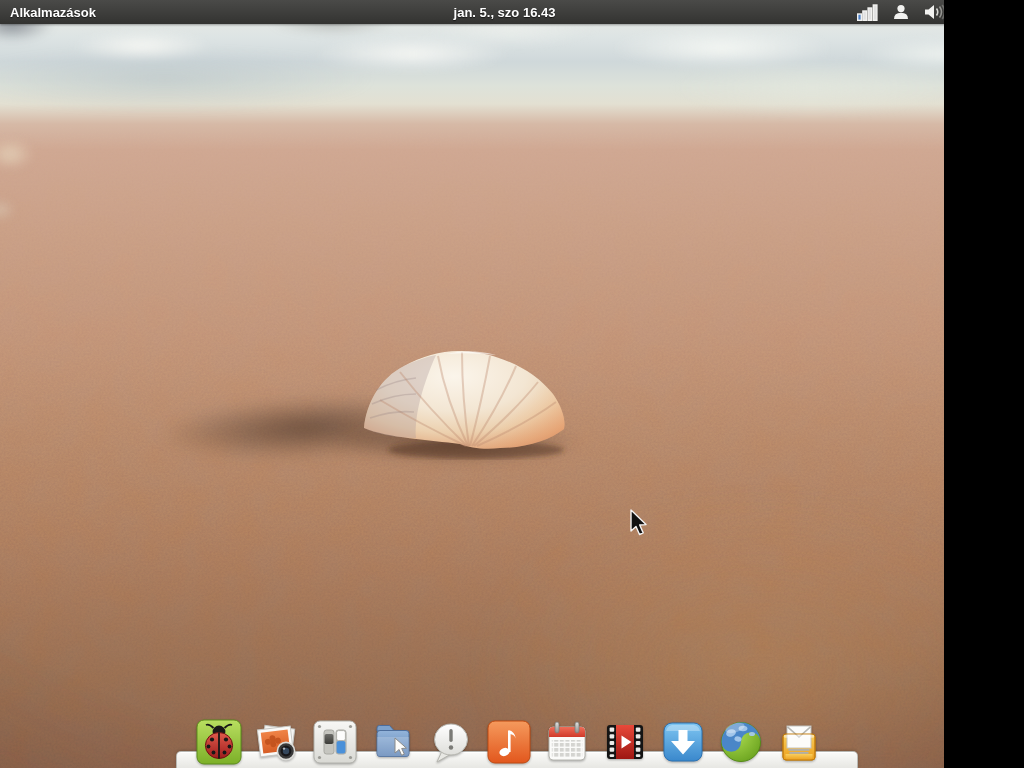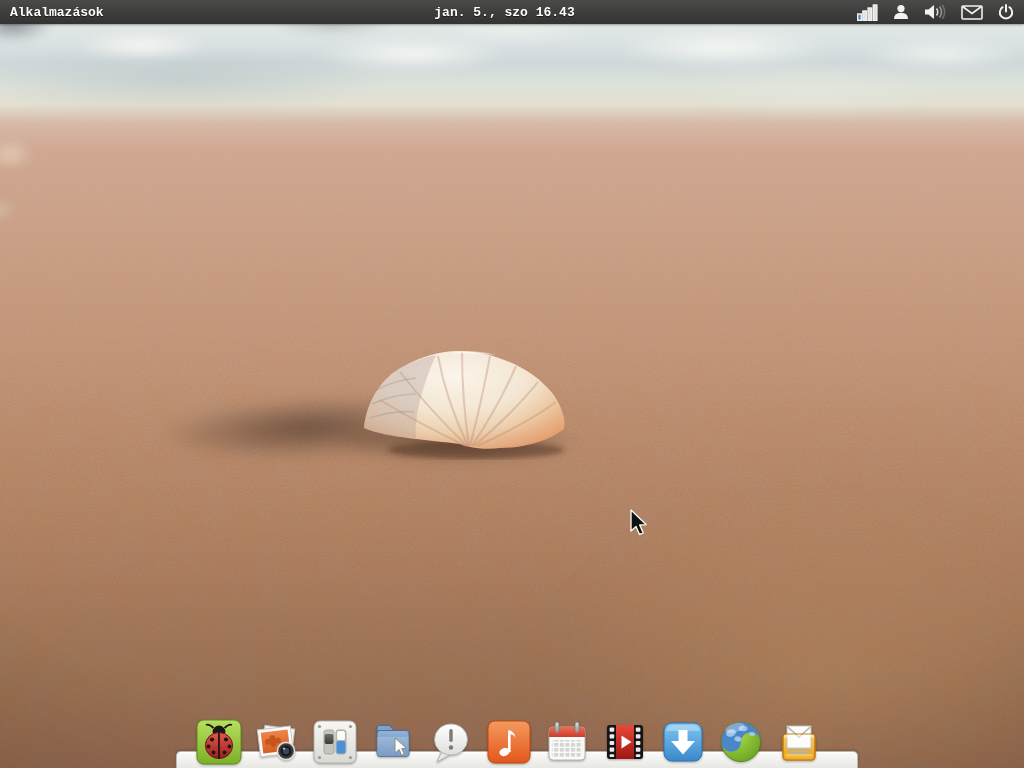--- a/index.html
+++ b/index.html
@@ -1,17 +1,17 @@
 <!DOCTYPE html>
 <html><head>
 <meta charset="utf-8">
 <style>
   html,body{margin:0;padding:0;width:1024px;height:768px;overflow:hidden;
     font-family:"Liberation Sans",sans-serif;background:#000;}
-  .desktop{position:relative;width:1024px;height:768px;overflow:hidden;font-family:Liberation Mono, monospace;}
+  .desktop{position:relative;width:944px;height:768px;overflow:hidden;}
 
   
   .wallpaper{position:absolute;inset:0;
     background:linear-gradient(180deg,
       #d9d8d2 0px,#e7eae6 14px,#dde4e4 38px,#cfd8da 62px,
       #dde2da 86px,#e3e0d2 104px,#d6b9a6 124px,#cfa792 150px,
       #c89e87 230px,#bf937b 330px,#b2866c 440px,#a57a60 560px,
       #936e55 680px,#876450 768px);}
   .wallpaper::before{content:"";position:absolute;inset:-8px;filter:blur(4px);
     background:

